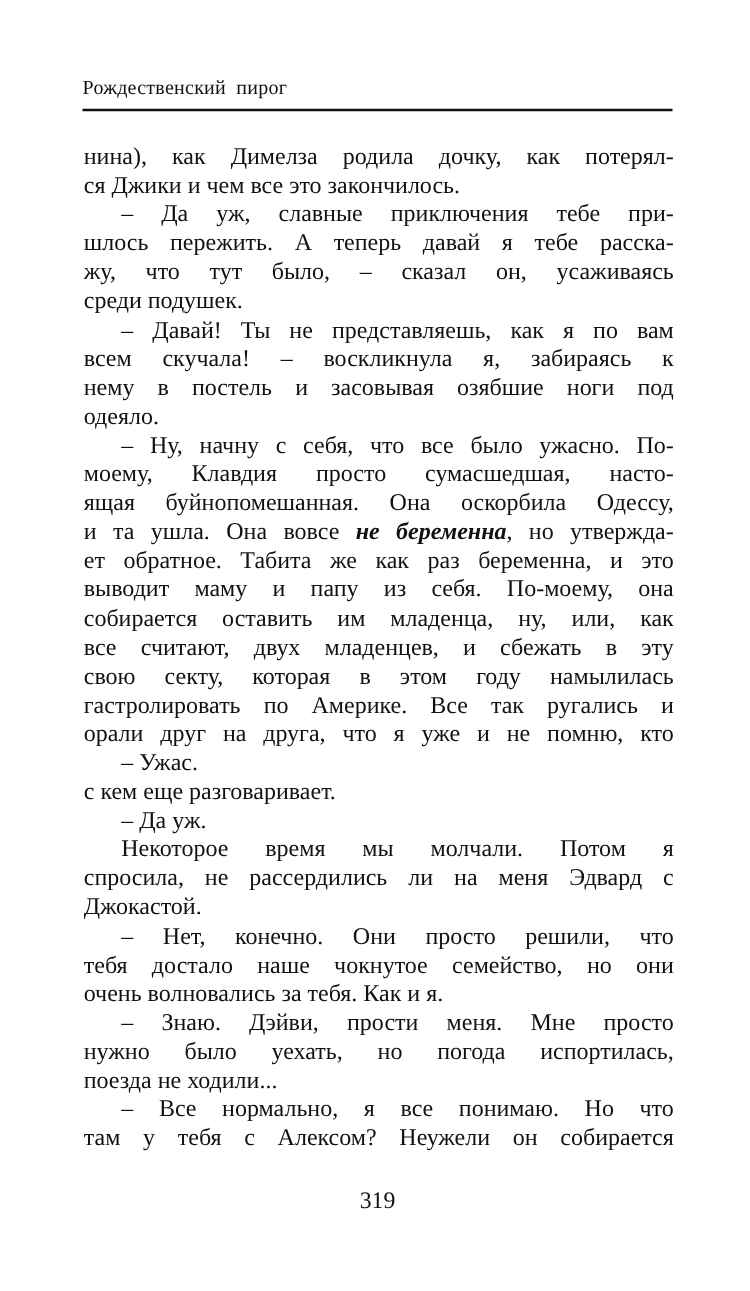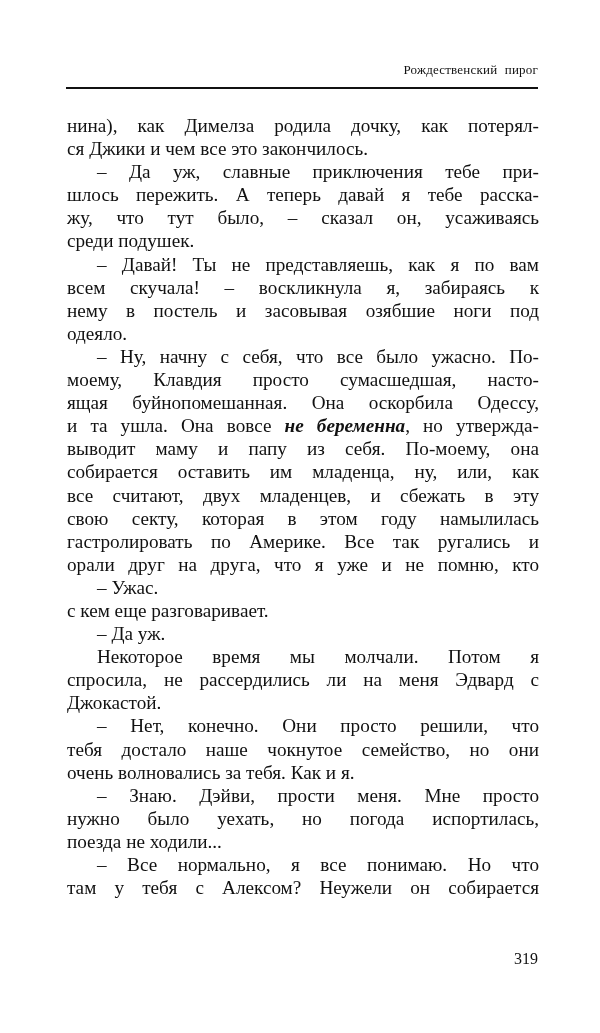--- a/index.html
+++ b/index.html
@@ -19,22 +19,22 @@
       position: absolute;
       left: 66px;
       top: 0;
       width: 472px;
     }
     .running-head {
       position: absolute;
       top: 62px;
       left: 0;
       width: 472px;
-      text-align: right;
-      font-size: 13px;
+      text-align: left;
+      font-size: 16px;
       letter-spacing: 0.2px;
       word-spacing: 4px;
     }
     .head-rule {
       position: absolute;
       top: 87px;
       left: 0;
       width: 472px;
       height: 2px;
       background: #111111;
@@ -62,22 +62,22 @@
     }
     .line em {
       font-style: italic;
       font-weight: bold;
     }
     .folio {
       position: absolute;
       top: 950px;
       left: 0;
       width: 472px;
-      text-align: right;
-      font-size: 16px;
+      text-align: center;
+      font-size: 19px;
     }
   </style>
 </head>
 <body>
 
 <div class="page">
   <div class="running-head">Рождественский пирог</div>
   <div class="head-rule"></div>
 
   <div class="body-text">
@@ -88,20 +88,21 @@
     <span class="line">жу, что тут было, – сказал он, усаживаясь</span>
     <span class="line last">среди подушек.</span>
     <span class="line indent">– Давай! Ты не представляешь, как я по вам</span>
     <span class="line">всем скучала! – воскликнула я, забираясь к</span>
     <span class="line">нему в постель и засовывая озябшие ноги под</span>
     <span class="line last">одеяло.</span>
     <span class="line indent">– Ну, начну с себя, что все было ужасно. По-</span>
     <span class="line">моему, Клавдия просто сумасшедшая, насто-</span>
     <span class="line">ящая буйнопомешанная. Она оскорбила Одессу,</span>
     <span class="line"><span>и та ушла. Она вовсе </span><em>не беременна</em><span>, но утвержда-</span></span>
+    <span class="line">ет обратное. Табита же как раз беременна, и это</span>
     <span class="line">выводит маму и папу из себя. По-моему, она</span>
     <span class="line">собирается оставить им младенца, ну, или, как</span>
     <span class="line">все считают, двух младенцев, и сбежать в эту</span>
     <span class="line">свою секту, которая в этом году намылилась</span>
     <span class="line">гастролировать по Америке. Все так ругались и</span>
     <span class="line">орали друг на друга, что я уже и не помню, кто</span>
     <span class="line indent last">– Ужас.</span>
     <span class="line last">с кем еще разговаривает.</span>
     <span class="line indent last">– Да уж.</span>
     <span class="line indent">Некоторое время мы молчали. Потом я</span>

